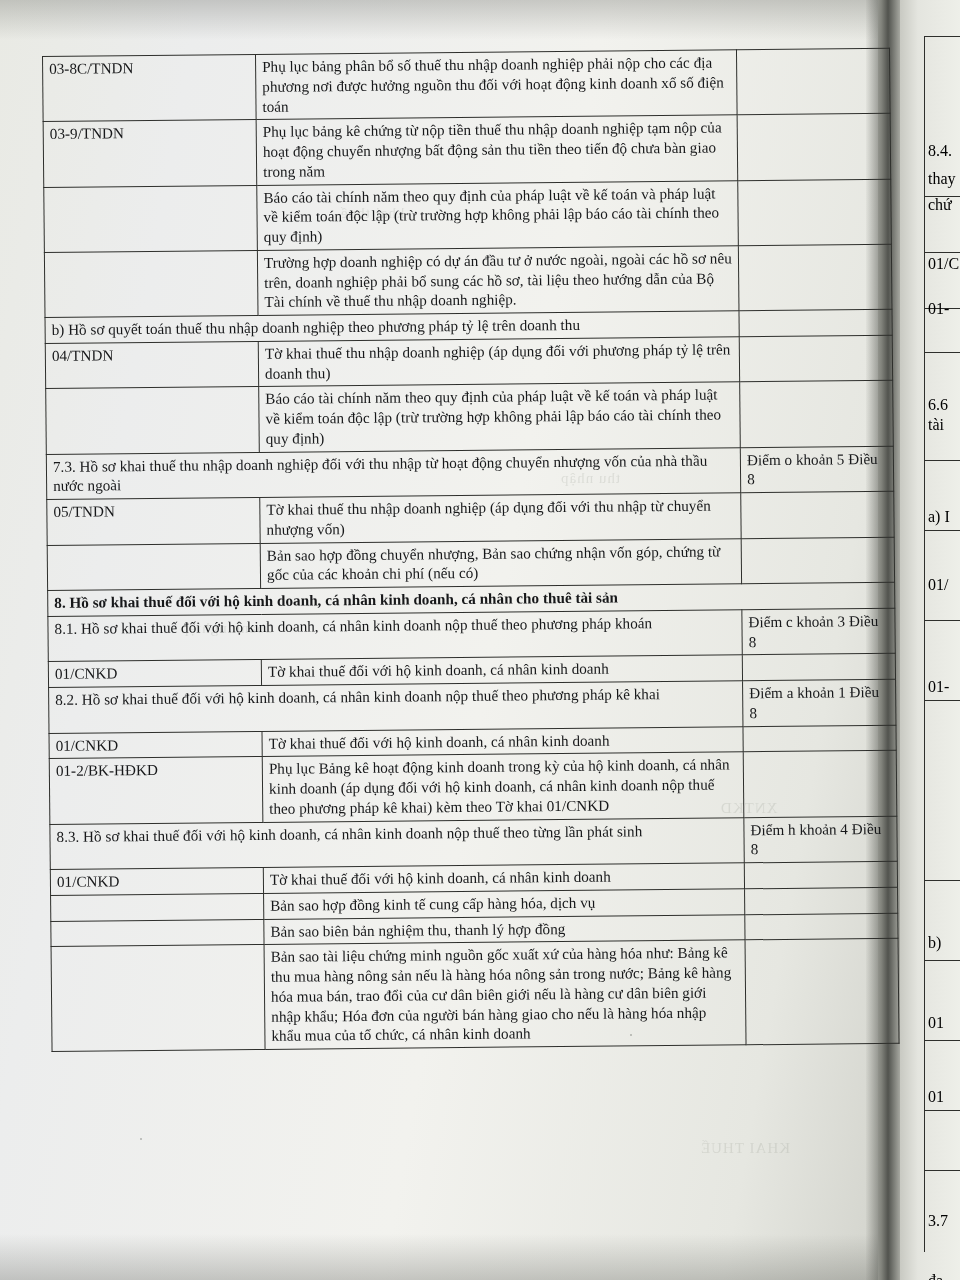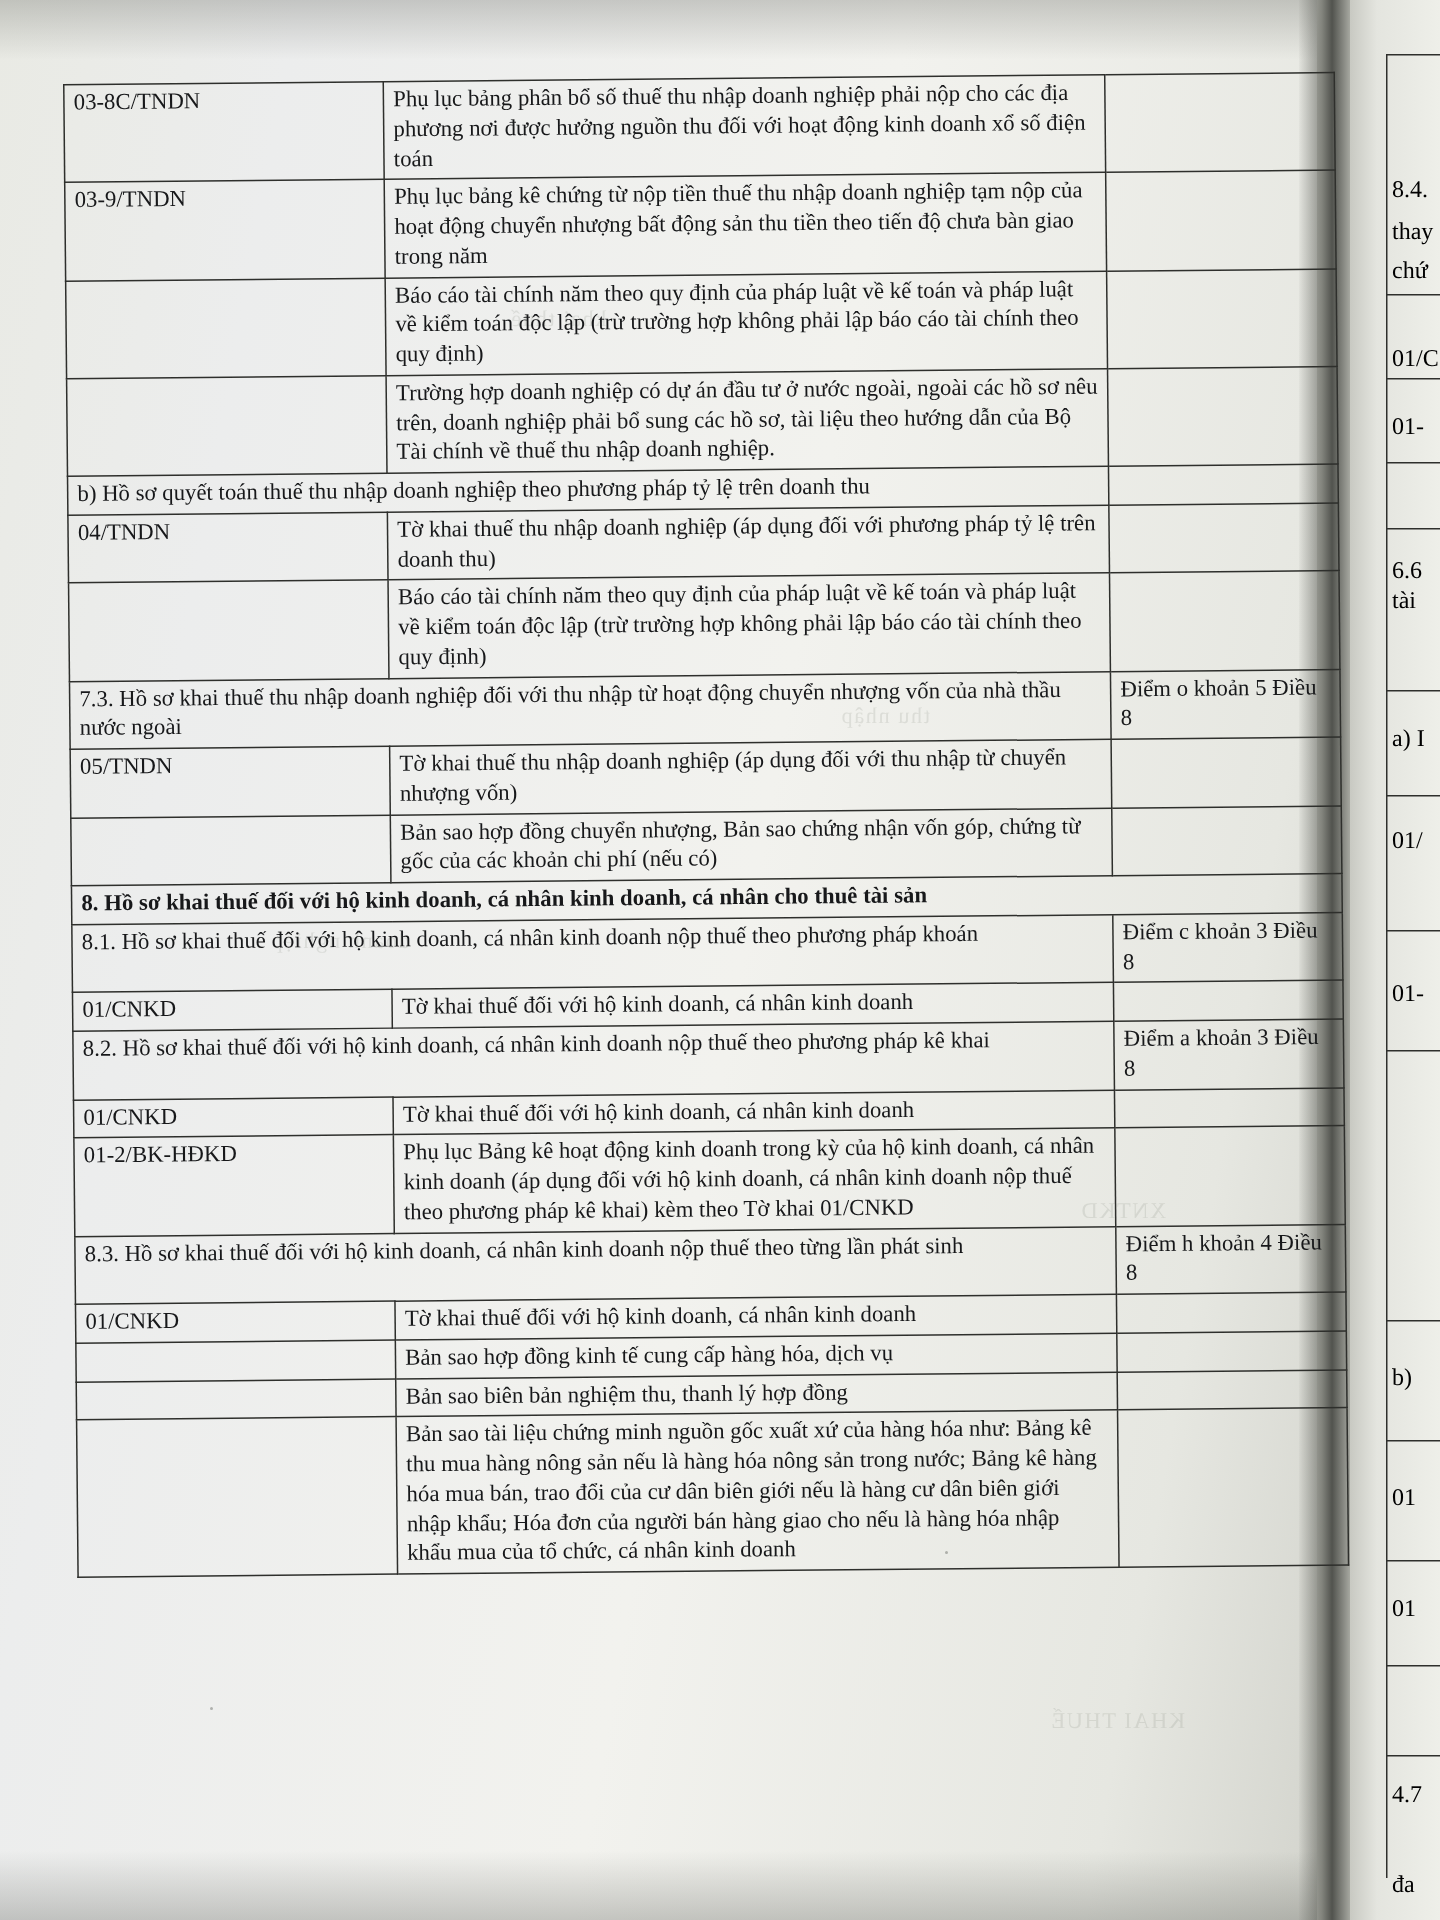--- a/index.html
+++ b/index.html
@@ -82,21 +82,21 @@
   td.span2 { }
   .bold { font-weight: bold; }
   .ref { font-size: 14.6px; line-height: 1.32; }
   .rp-border-l {
     position: absolute; left: 924px; top: 36px; width: 1px; height: 1216px;
     background: #2e2f2c;
   }
   .rp-line {
     position: absolute; left: 924px; width: 36px; height: 1px; background: #2e2f2c;
   }
-  .rp-txt { position: absolute; left: 928px; white-space: nowrap; }
+  .rp-txt { position: absolute; left: 928px; white-space: nowrap; margin-top: 24px; }
   .speckle {
     position: absolute; width: 2px; height: 2px; background: rgba(60,62,58,0.35); border-radius: 50%;
   }
 </style>
 </head>
 <body>
 
 <div id="page">
   <div class="paper-left"></div>
   <div class="gutter"></div>
@@ -172,21 +172,21 @@
           <td class="span2" colspan="2">8.1. Hồ sơ khai thuế đối với hộ kinh doanh, cá nhân kinh doanh nộp thuế theo phương pháp khoán</td>
           <td class="c3 ref">Điểm c khoản 3 Điều 8</td>
         </tr>
         <tr>
           <td class="c1">01/CNKD</td>
           <td class="c2">Tờ khai thuế đối với hộ kinh doanh, cá nhân kinh doanh</td>
           <td class="c3 ref"></td>
         </tr>
         <tr>
           <td class="span2" colspan="2">8.2. Hồ sơ khai thuế đối với hộ kinh doanh, cá nhân kinh doanh nộp thuế theo phương pháp kê khai</td>
-          <td class="c3 ref">Điểm a khoản 3 Điều 8</td>
+          <td class="c3 ref">Điểm a khoản 1 Điều 8</td>
         </tr>
         <tr>
           <td class="c1">01/CNKD</td>
           <td class="c2">Tờ khai thuế đối với hộ kinh doanh, cá nhân kinh doanh</td>
           <td class="c3 ref"></td>
         </tr>
         <tr>
           <td class="c1">01-2/BK-HĐKD</td>
           <td class="c2">Phụ lục Bảng kê hoạt động kinh doanh trong kỳ của hộ kinh doanh, cá nhân kinh doanh (áp dụng đối với hộ kinh doanh, cá nhân kinh doanh nộp thuế theo phương pháp kê khai) kèm theo Tờ khai 01/CNKD</td>
           <td class="c3 ref"></td>
@@ -241,15 +241,15 @@
   <div class="rp-txt" style="top:231px;">01/C</div>
   <div class="rp-txt" style="top:276px;">01-</div>
   <div class="rp-txt" style="top:372px;">6.6</div>
   <div class="rp-txt" style="top:392px;">tài</div>
   <div class="rp-txt" style="top:484px;text-align:right;">a) I</div>
   <div class="rp-txt" style="top:552px;">01/</div>
   <div class="rp-txt" style="top:654px;">01-</div>
   <div class="rp-txt" style="top:910px;">b)</div>
   <div class="rp-txt" style="top:990px;">01</div>
   <div class="rp-txt" style="top:1064px;">01</div>
-  <div class="rp-txt" style="top:1188px;">4.7</div>
+  <div class="rp-txt" style="top:1188px;">3.7</div>
   <div class="rp-txt" style="top:1248px;">đa</div>
 </div>
 
 </body></html>

